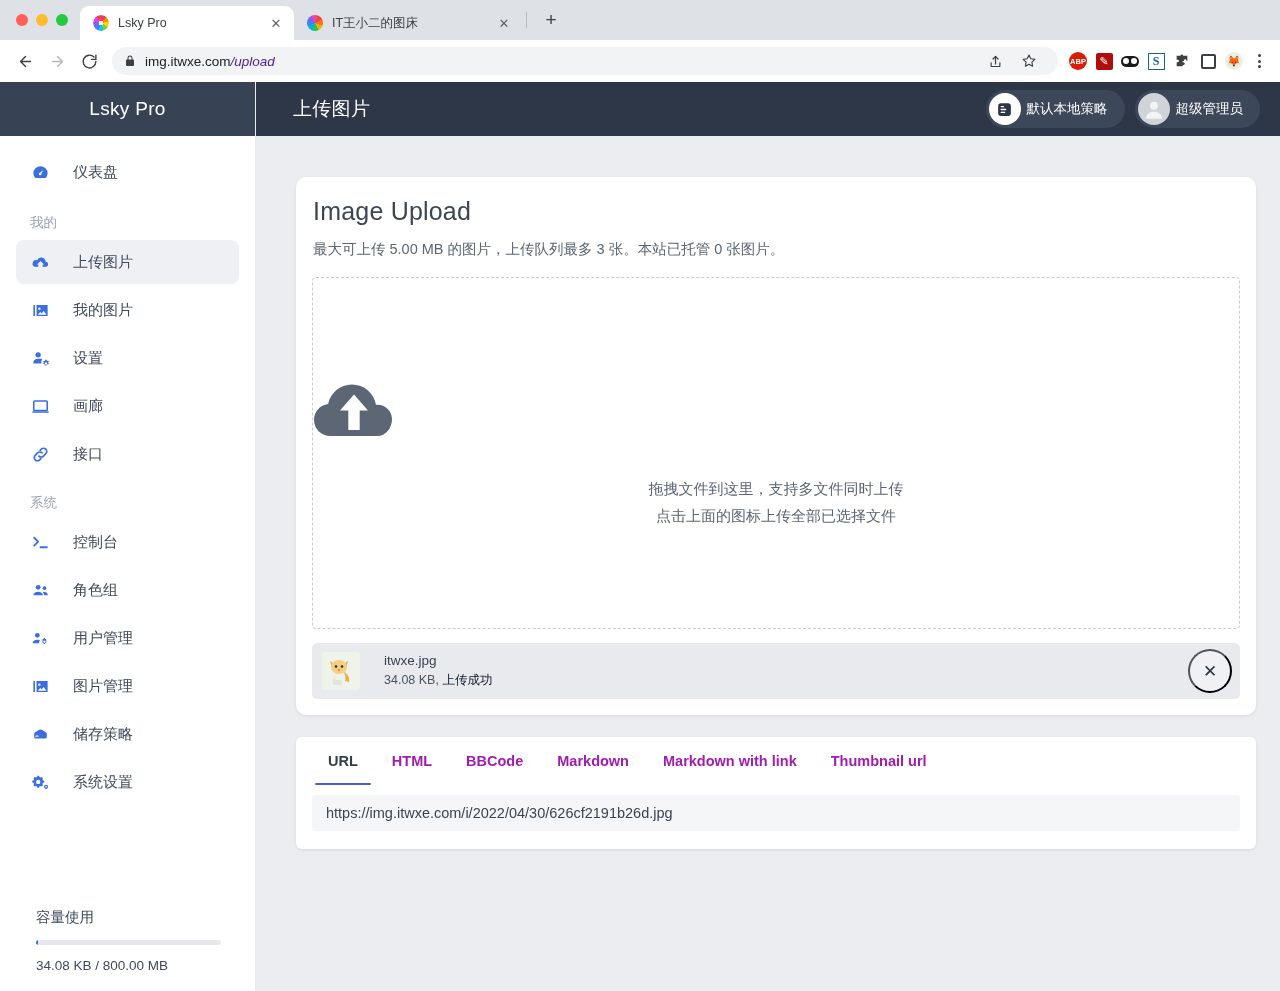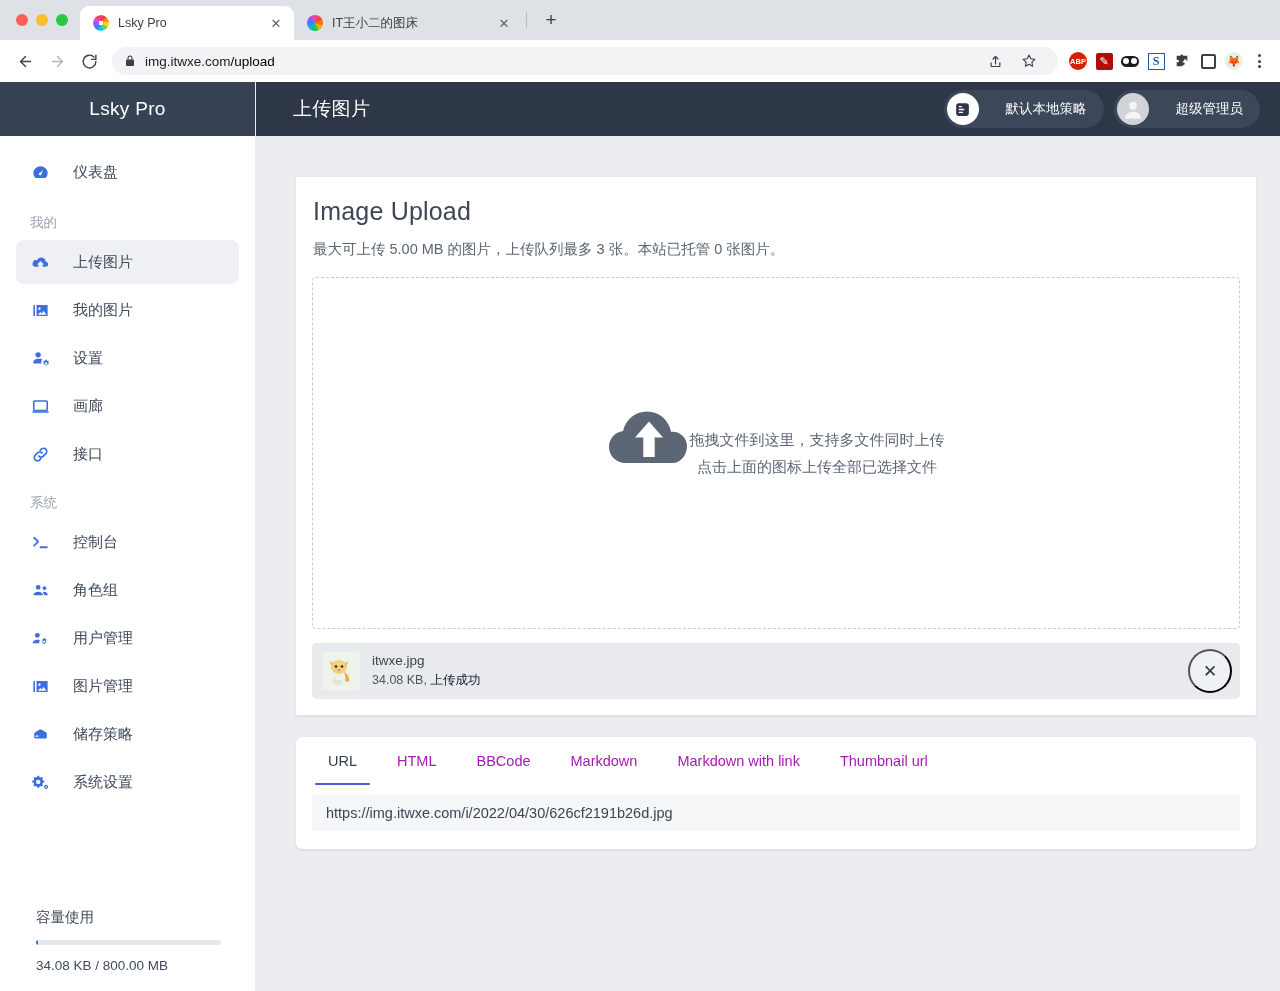--- a/index.html
+++ b/index.html
@@ -54,21 +54,21 @@
 
   .navbar { height: 42px; background: #ffffff; display: flex; align-items: center; padding: 0 10px; gap: 2px; }
   .navbtn { width: 30px; height: 30px; display: flex; align-items: center; justify-content: center;
             border-radius: 50%; color: #5f6368; }
   .navbtn svg { display: block; }
   .omnibox {
     flex: 1; height: 28px; background: #f1f3f4; border-radius: 14px;
     display: flex; align-items: center; padding: 0 12px; gap: 9px; margin: 0 8px 0 6px;
   }
   .omnibox .urltext { font-size: 13.5px; color: #202124; white-space: nowrap; }
-  .omnibox .urltext .path { color: #000000; }
+  .omnibox .urltext .path { color: #4c1d95; font-style: italic; }
   .omni-actions { display: flex; align-items: center; gap: 4px; margin-left: auto; padding-right: 2px; }
   .ext-row { display: flex; align-items: center; gap: 6px; padding-right: 2px; }
   .ext { width: 20px; height: 20px; display: flex; align-items: center; justify-content: center; flex: none; }
   .ext-abp { width: 18px; height: 18px; border-radius: 50%; background: #d81e05; color: #fff;
              font-size: 7.5px; font-weight: bold; display: flex; align-items: center; justify-content: center; }
   .ext-red { width: 17px; height: 17px; background: #b00d0d; border-radius: 2px; color: #fff;
              display: flex; align-items: center; justify-content: center; font-size: 11px; }
   .ext-dark { width: 18px; height: 11px; background: #1b1b1b; border-radius: 6px; position: relative; }
   .ext-dark::before, .ext-dark::after { content: ""; position: absolute; top: 2.5px; width: 6px; height: 6px;
              border-radius: 50%; background: #fff; }
@@ -107,51 +107,51 @@
   .cap-fill { height: 100%; background: #3b6fe0; border-radius: 3px; }
   .cap-text { font-size: 13.5px; color: #3f4a5a; }
 
   
   .content { flex: 1; height: 909px; background: #ecedf1; display: flex; flex-direction: column; }
   .topbar { height: 54px; background: #2e3747; display: flex; align-items: center;
             padding: 0 20px 0 37px; flex: none; }
   .topbar h1 { font-size: 19px; color: #ffffff; font-weight: normal; letter-spacing: .3px; }
   .topbar .right { margin-left: auto; display: flex; align-items: center; gap: 10px; }
   .pill { height: 38px; background: #3c475a; border-radius: 19px; display: flex; align-items: center;
-          gap: 27px; padding: 0 17px 0 3px; color: #fff; font-size: 13.5px; }
+          gap: 6px; padding: 0 17px 0 3px; color: #fff; font-size: 13.5px; }
   .pill .av { width: 32px; height: 32px; border-radius: 50%; background: #fff; display: flex;
               align-items: center; justify-content: center; flex: none; }
   .pill .av.gray { background: #d0d3d8; }
 
   .scroll { flex: 1; overflow: hidden; padding: 41px 24px 0 40px; }
-  .card { background: #fff; border-radius: 0; box-shadow: 0 1px 3px rgba(20,30,50,.10);
+  .card { background: #fff; border-radius: 10px; box-shadow: 0 1px 3px rgba(20,30,50,.10);
           padding: 20px 16px 16px 16px; }
   .card-title { font-size: 25px; color: #3c4656; font-weight: normal; letter-spacing: .2px;
                 position: relative; display: inline-block; padding-left: 1px; }
   .card-sub { font-size: 14.5px; color: #5c6672; margin-top: 14px; padding-left: 1px; }
 
   .dropzone { margin-top: 18px; height: 352px; border: 1.5px dashed #c7cbd1; border-radius: 4px;
-              display: flex; flex-direction: row; align-items: center; justify-content: center; }
+              display: flex; flex-direction: column; justify-content: center; }
   .cloud { margin-bottom: 31px; }
   .dz-text { text-align: center; color: #5b6575; font-size: 15px; line-height: 27px; }
 
   .filerow { margin-top: 14px; height: 56px; background: #e8eaee; border-radius: 5px;
-             display: flex; align-items: center; padding: 0 8px 0 10px; gap: 12px; }
+             display: flex; align-items: center; padding: 0 8px 0 10px; gap: 24px; }
   .thumb { width: 38px; height: 38px; border-radius: 4px; overflow: hidden; flex: none;
            background: #eef3ea; display: flex; align-items: center; justify-content: center; }
   .fileinfo { display: flex; flex-direction: column; gap: 4px; }
   .fname { font-size: 13.5px; color: #3b4452; }
   .fmeta { font-size: 12.5px; color: #4b5462; }
   .fmeta .ok { color: #0f172a; }
   .removebtn { margin-left: auto; width: 44px; height: 44px; border-radius: 50%; background: #eff1f4;
                display: flex; align-items: center; justify-content: center; color: #2e3747; font-size: 17px; }
 
   .card2 { background: #fff; border-radius: 6px; box-shadow: 0 1px 3px rgba(20,30,50,.10);
            margin-top: 22px; padding: 0 16px 18px 16px; }
-  .tabs { display: flex; align-items: center; gap: 8px; border-bottom: 0; }
+  .tabs { display: flex; align-items: center; gap: 2px; border-bottom: 0; font-weight: bold; }
   .tabbtn { height: 48px; display: flex; align-items: center; font-size: 14.5px; color: #a21caf;
             padding: 0 16px; position: relative; }
   .tabbtn.on { color: #343d4b; }
   .tabbtn.on::after { content: ""; position: absolute; left: 3px; right: 3px; bottom: 0; height: 2.5px;
                       background: #4e5bdb; border-radius: 2px; }
   .urlbox { height: 36px; background: #f5f6f8; border-radius: 3px; display: flex; align-items: center;
             padding: 0 14px; font-size: 14.5px; color: #3b4452; margin-top: 10px; }
 </style>
 </head>
 <body>

